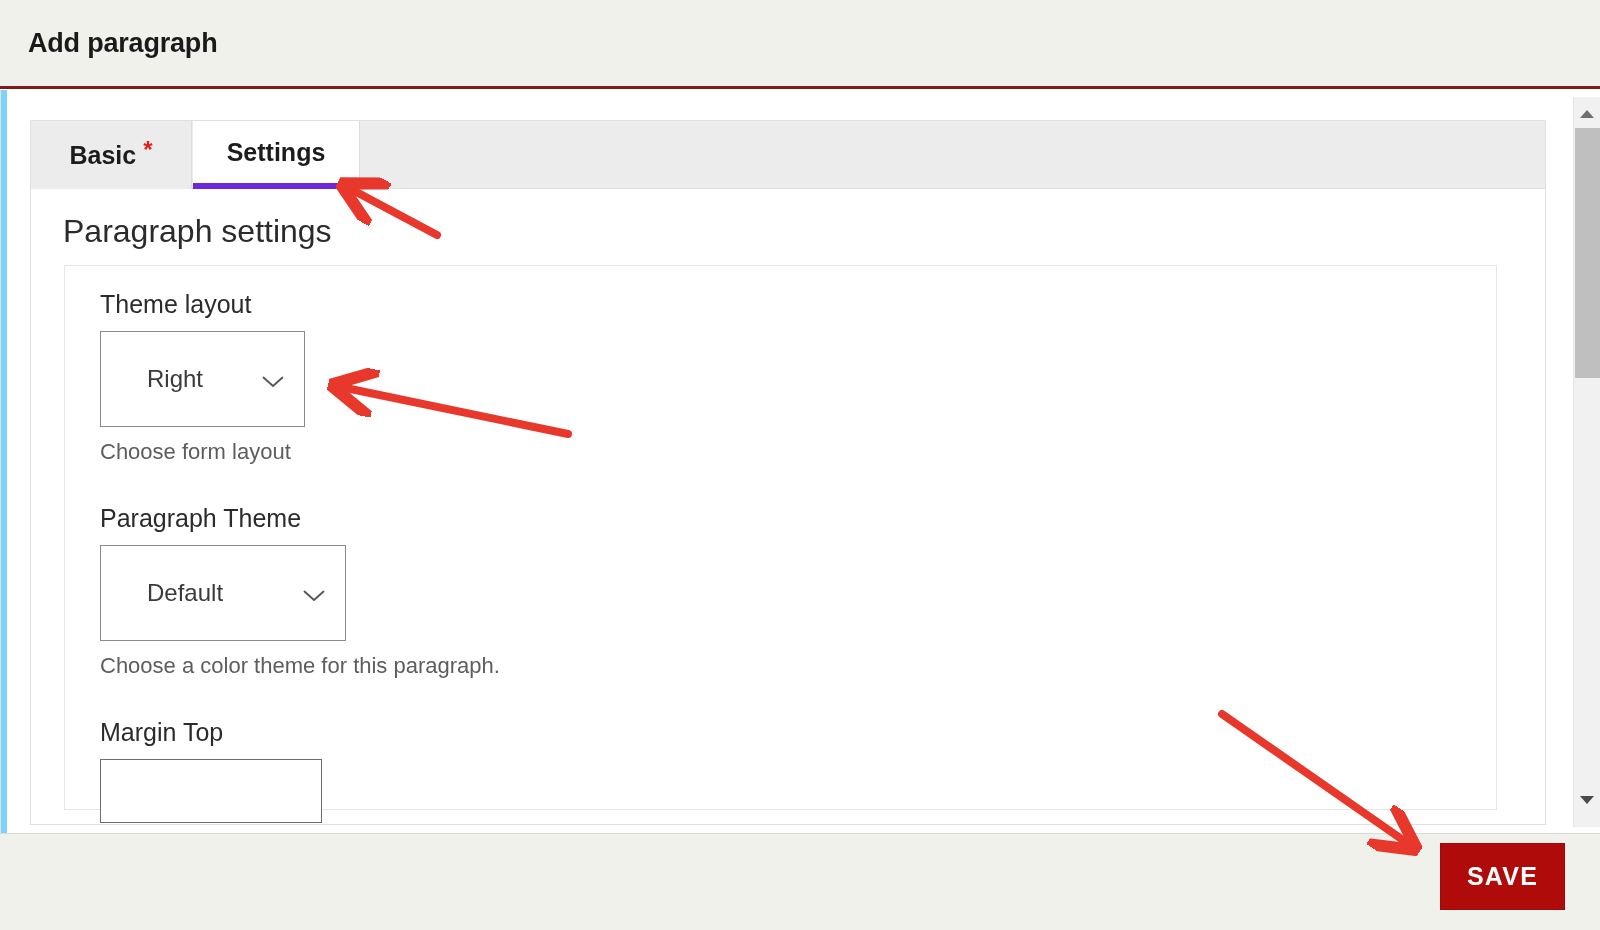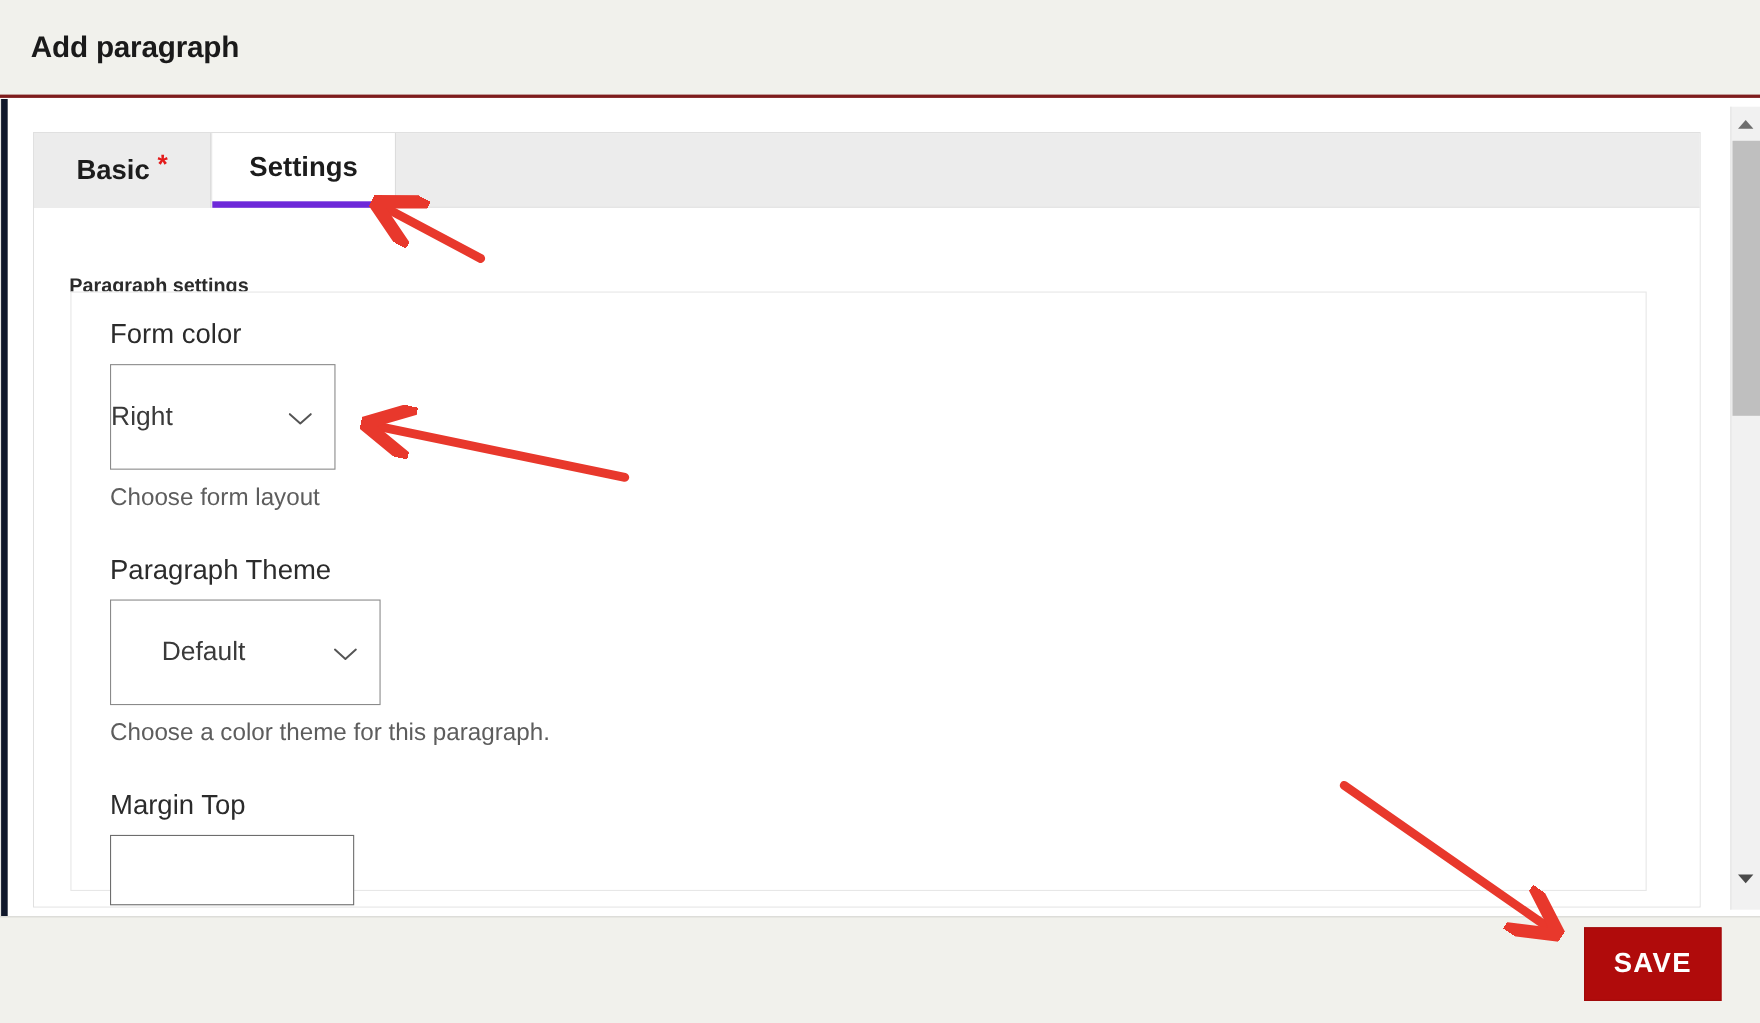--- a/index.html
+++ b/index.html
@@ -37,21 +37,21 @@
     letter-spacing: -0.2px;
   }
 
   
   .modal-body {
     position: absolute;
     left: 0;
     top: 90px;
     width: 1600px;
     height: 743px;
-    background: #0f172a;
+    background: #7dd3fc;
     box-sizing: border-box;
     border-left: 1px solid #e3e3e0;
   }
 
   .body-inner {
     position: absolute;
     left: 6px;
     top: 0;
     right: 0;
     bottom: 0;
@@ -116,24 +116,23 @@
     position: relative;
     background: #ffffff;
     padding: 0;
     height: 635px;
     overflow: hidden;
   }
   .section-title {
     position: absolute;
     left: 32px;
     top: 24px;
-    font-size: 18px;
+    font-size: 32px;
     color: #2b2b2b;
-    font-weight: bold;
-    margin-top: 36px;
+    font-weight: normal;
   }
   .fieldset {
     position: absolute;
     left: 33px;
     top: 76px;
     width: 1433px;
     height: 545px;
     border: 1px solid #e7e7e7;
     box-sizing: border-box;
     background: #ffffff;
@@ -179,21 +178,21 @@
     box-sizing: border-box;
     outline: none;
     font-family: "Liberation Sans", sans-serif;
     font-size: 24px;
     color: #333;
     padding: 0 12px;
   }
 
   
   #field-form-layout { top: 26px; }
-  #field-form-layout .select-box { width: 205px; height: 96px; }
+  #field-form-layout .select-box { width: 205px; height: 96px; padding-left: 46px; }
   #field-form-layout .chevron { right: 20px; top: 42px; }
 
   #field-paragraph-theme { top: 240px; }
   #field-paragraph-theme .select-box { width: 246px; height: 96px; padding-left: 46px; }
   #field-paragraph-theme .chevron { right: 20px; top: 42px; }
 
   #field-margin-top { top: 454px; }
   #field-margin-top .text-input { width: 222px; height: 64px; }
 
   
@@ -288,21 +287,21 @@
         </div>
       </div>
 
       <div class="tab-content">
 
         <div class="section-title">Paragraph settings</div>
 
         <div class="fieldset">
 
           <div class="field" id="field-form-layout">
-            <div class="field-label">Form color</div>
+            <div class="field-label">Theme layout</div>
             <div class="select-box">
               <span class="select-value">Right</span>
               <span class="chevron">
                 <svg width="22" height="12" viewBox="0 0 22 12">
                   <path d="M1.5 1.5 L11 10 L20.5 1.5" fill="none" stroke="#555" stroke-width="1.8" stroke-linecap="round" stroke-linejoin="round"></path>
                 </svg>
               </span>
             </div>
             <div class="field-desc">Choose form layout</div>
           </div>

